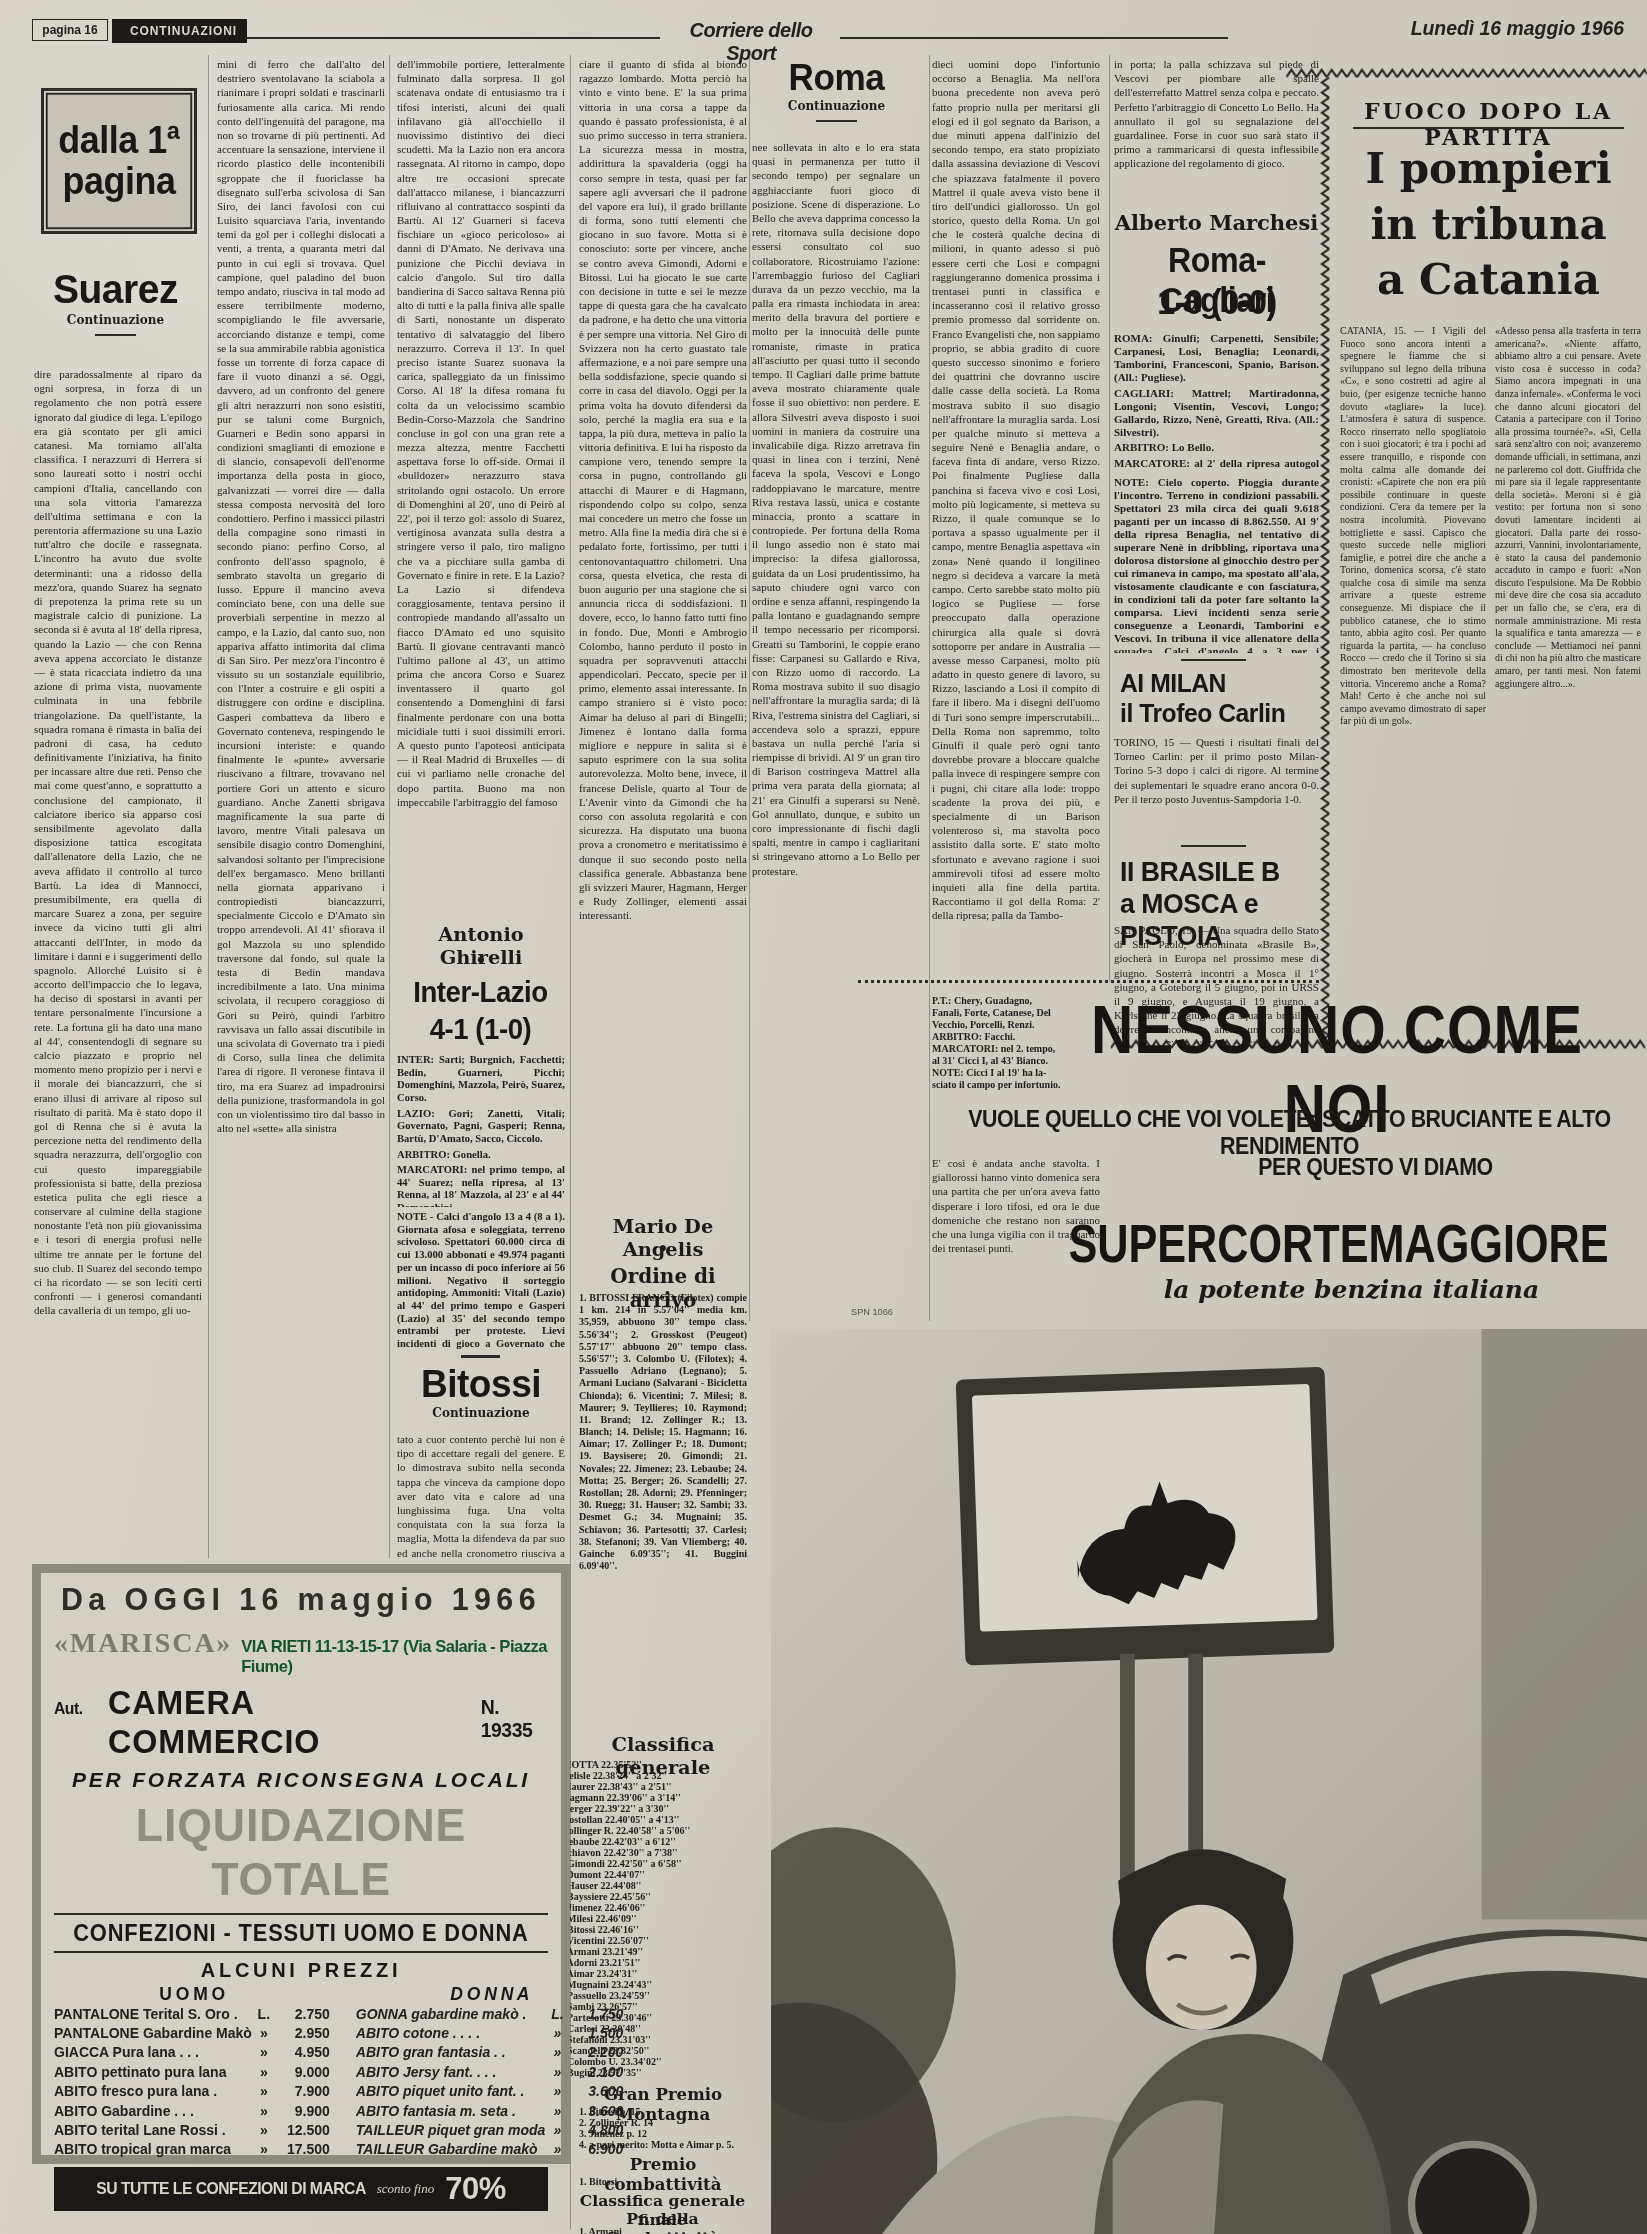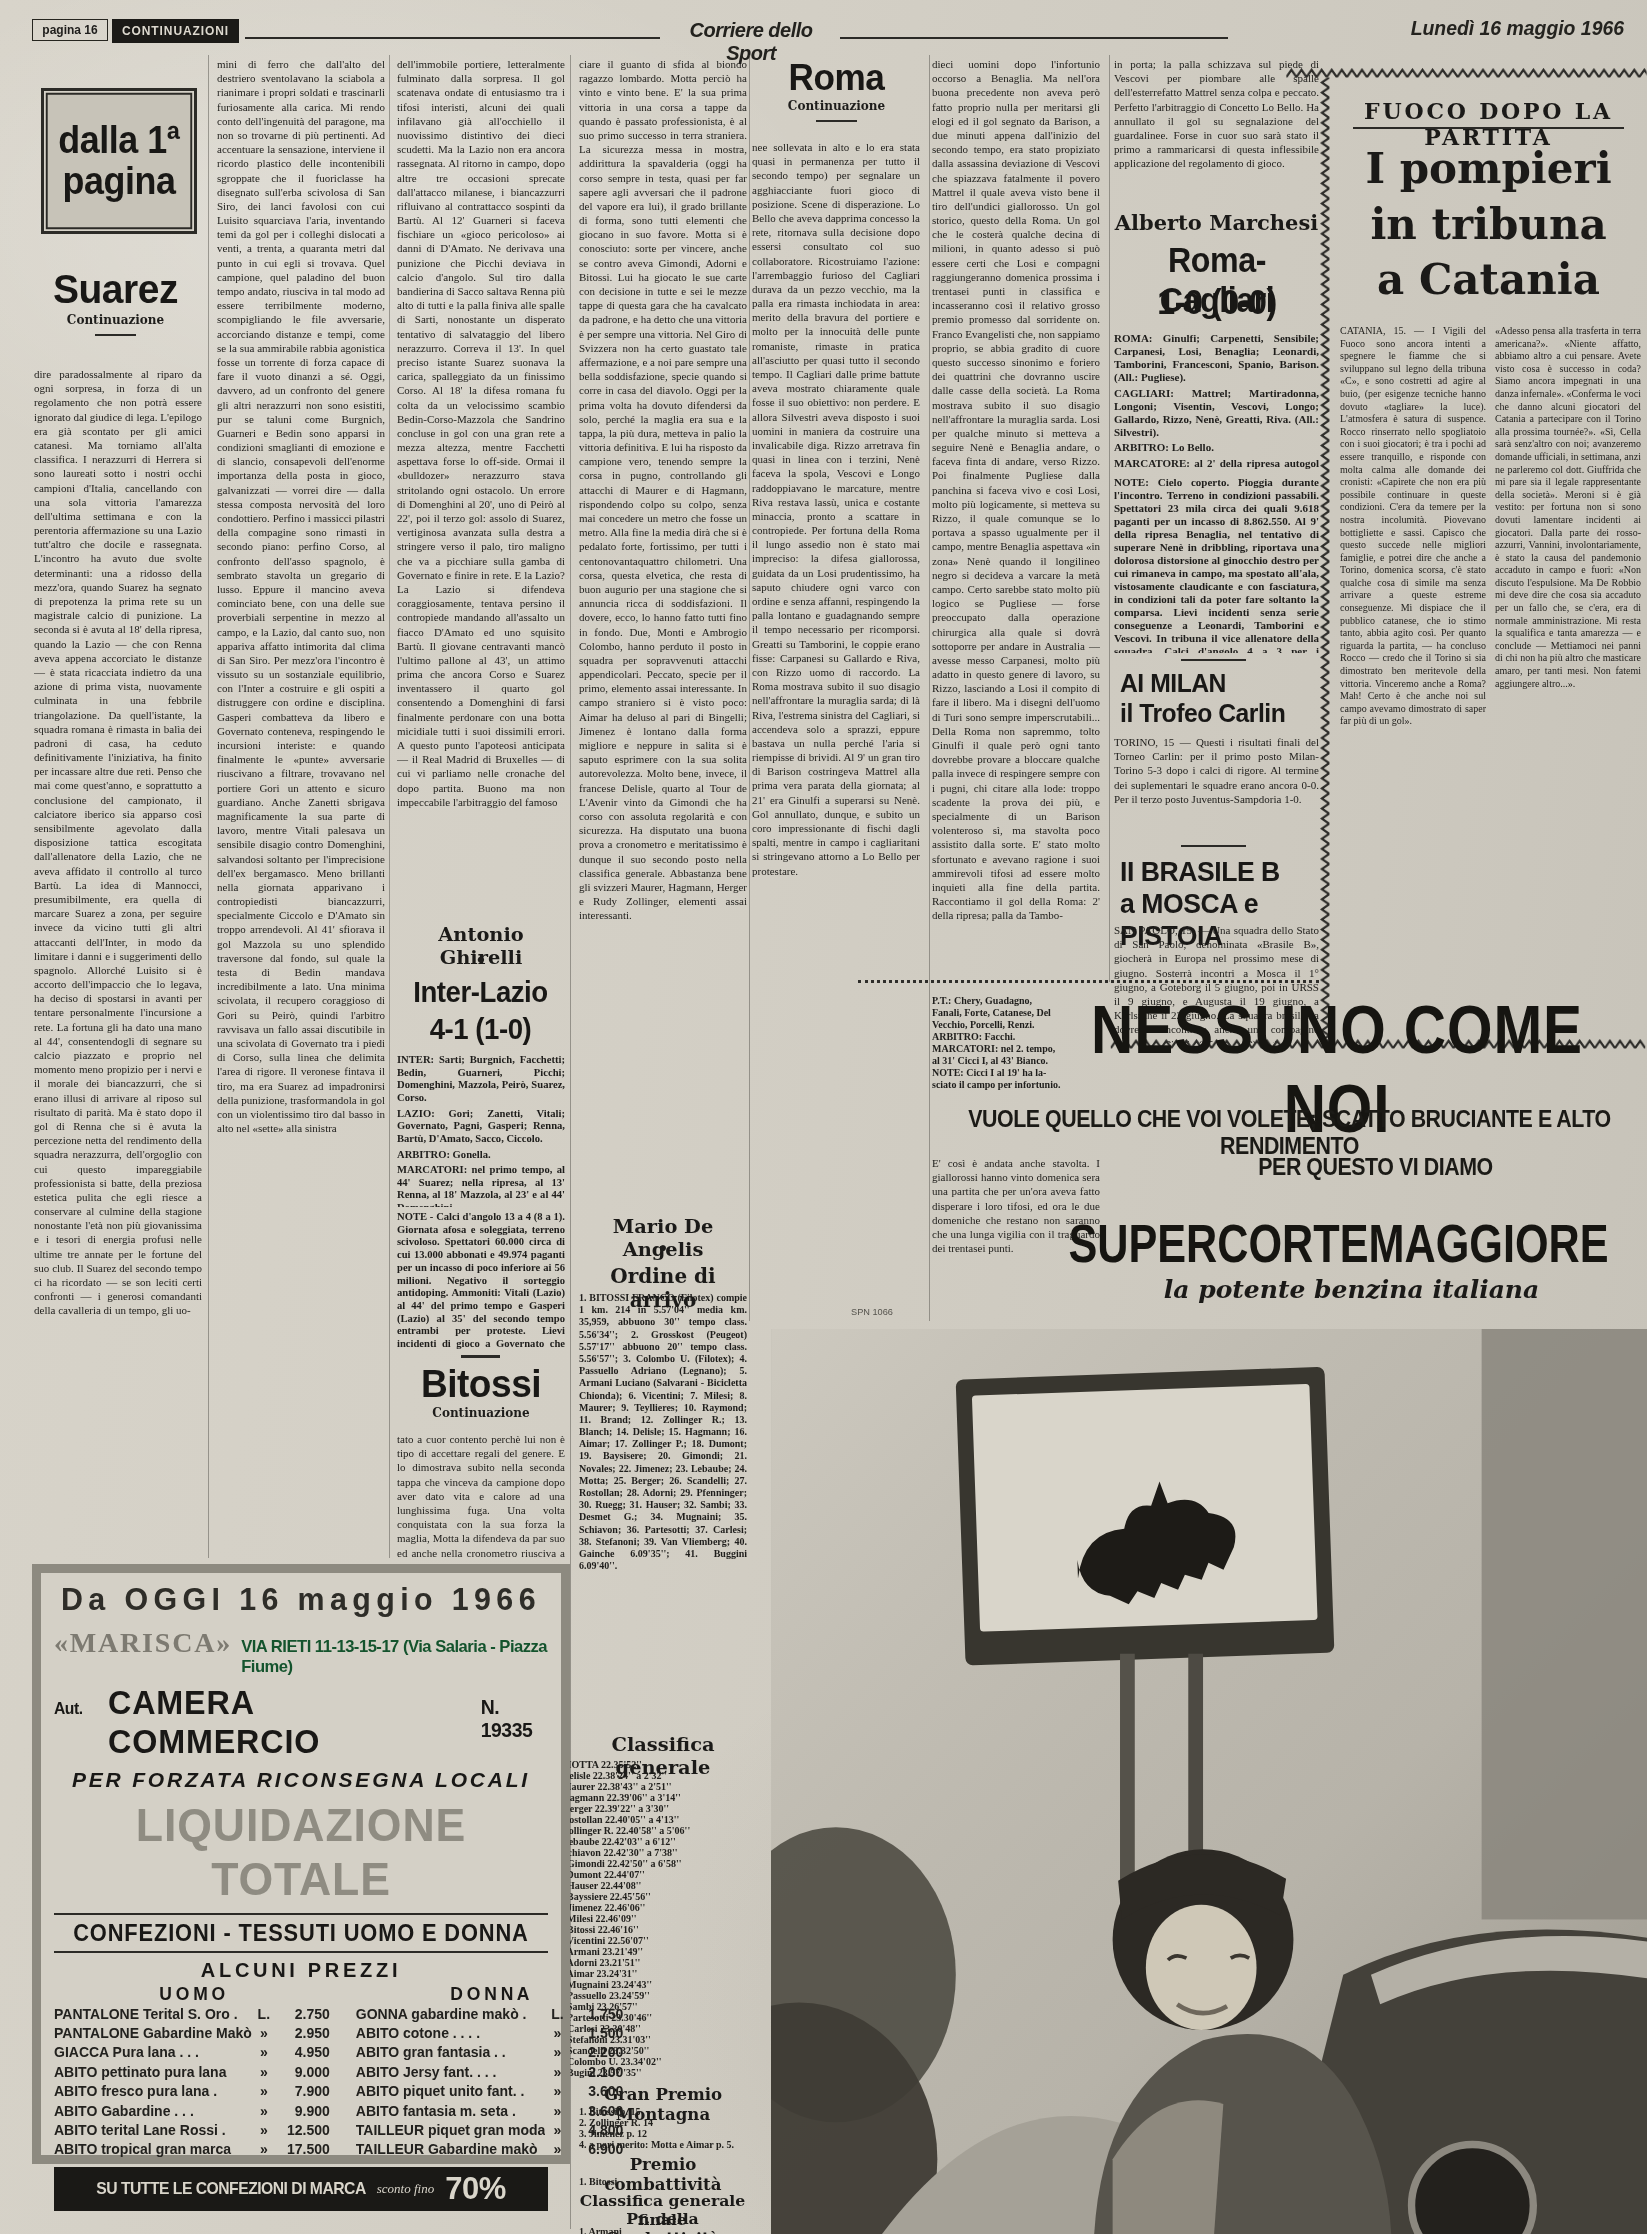--- a/index.html
+++ b/index.html
@@ -42,21 +42,21 @@
       <pattern id="zz" width="11" height="12" patternUnits="userSpaceOnUse">
         <path d="M0 10 L5.5 2 L11 10" fill="none" stroke="#2e2d2a" stroke-width="2.4"></path>
       </pattern>
       <pattern id="zzv" width="12" height="11" patternUnits="userSpaceOnUse">
         <path d="M10 0 L2 5.5 L10 11" fill="none" stroke="#2e2d2a" stroke-width="2.4"></path>
       </pattern>
     </defs>
   </svg>
 
   <div class="abs sans b" style="left:32px;top:18.5px;width:74px;height:20px;border:1.8px solid #26251f;font-size:12px;text-align:center;line-height:20px;"><span>pagina 16</span></div>
-  <div class="abs sans b" style="left:112px;top:18.5px;width:127px;height:24px;background:#1b1a17;color:#ddd9cf;font-size:12px;letter-spacing:0.9px;text-align:center;line-height:24px;"><span>CONTINUAZIONI</span></div>
+  <div class="abs sans b" style="left:112px;top:18.5px;width:127px;height:24px;background:#1b1a17;color:#ddd9cf;font-size:12px;letter-spacing:0.9px;text-align:center;line-height:24px;padding-left:8px;"><span>CONTINUAZIONI</span></div>
   <div class="hr" style="left:245px;top:37px;width:415px;"></div>
   <div class="abs sans" style="left:668px;top:18.5px;width:166px;text-align:center;font-weight:700;font-style:italic;font-size:20px;letter-spacing:-0.5px;color:#23221e;"><span>Corriere dello Sport</span></div>
   <div class="hr" style="left:840px;top:37px;width:388px;"></div>
   <div class="abs sans b" style="left:1255px;top:16.6px;width:369px;text-align:right;font-size:19.4px;font-style:italic;color:#24231f;"><span>Lunedì 16 maggio 1966</span></div>
 
   <div class="vr" style="left:208px;top:55px;height:1503px;"></div>
   <div class="vr" style="left:389px;top:55px;height:1503px;"></div>
   <div class="vr" style="left:570px;top:55px;height:2174px;"></div>
   <div class="vr" style="left:749px;top:55px;height:1266px;"></div>
   <div class="vr" style="left:929px;top:55px;height:1266px;"></div>
@@ -303,21 +303,21 @@
               <span class="pc2">12.500</span>
             </div>
             <div class="price-row">
               <span class="pc0">ABITO tropical gran marca</span>
               <span class="pc1">»</span>
               <span class="pc2">17.500</span>
             </div>
           </div>
       </div>
       <div style="width:1.8px;background:#2b2a26;"></div>
-      <div style="flex:1;">
+      <div style="flex:1;font-style:italic;">
         <div class="cond ctr" style="font-size:17.5px;">D O N N A</div>
         <div>
             <div class="price-row">
               <span class="pc0">GONNA gabardine makò .</span>
               <span class="pc1">L.</span>
               <span class="pc2">1.750</span>
             </div>
             <div class="price-row">
               <span class="pc0">ABITO cotone . . . .</span>
               <span class="pc1">»</span>

